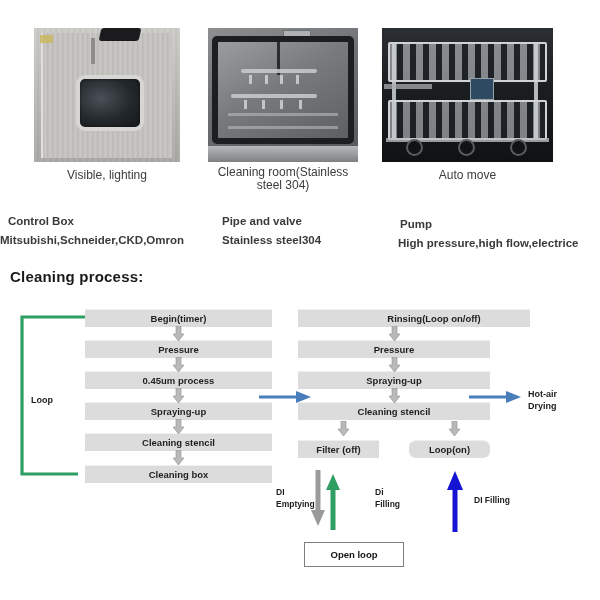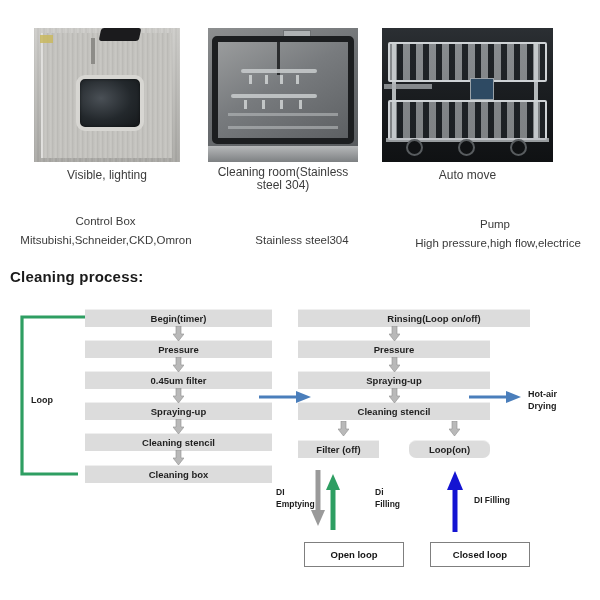--- a/index.html
+++ b/index.html
@@ -11,21 +11,21 @@
   .page{position:relative;width:600px;height:600px;}
 
   
   .photos{position:absolute;left:0;top:0;width:600px;height:260px;}
   .photo-col{position:absolute;}
   .photo-frame{position:relative;overflow:hidden;background:#8e8e8e;}
   .cap{
     text-align:center;font-size:12px;color:#3c3c3c;line-height:13px;
     font-family:"Liberation Sans",sans-serif;
   }
-  .cap2{text-align:center;font-size:11.5px;color:#3a3a3a;line-height:17px;}
+  .cap2{text-align:left;font-size:11.5px;color:#3a3a3a;line-height:17px;font-weight:bold;}
 
   
   .ph1{
     width:146px;height:134px;
     background:
       linear-gradient(180deg,rgba(255,255,255,.22),rgba(0,0,0,.10)),
       repeating-linear-gradient(90deg,#b9b8b4 0px,#c6c5c1 2px,#b2b1ad 4px,#c2c1bd 6px),
       #bdbcb8;
   }
   .ph1:before{ 
@@ -163,20 +163,21 @@
         <div class="wheel" style="left:24px;"></div>
         <div class="wheel" style="left:76px;"></div>
         <div class="wheel" style="left:128px;"></div>
       </div>
       <div class="cap" style="margin-top:7px;">Auto move</div>
     </div>
 
     <div class="cap2" style="position:absolute;left:8px;top:213px;width:195px;">Control Box</div>
     <div class="cap2" style="position:absolute;left:0px;top:232px;width:212px;">Mitsubishi,Schneider,CKD,Omron</div>
 
+    <div class="cap2" style="position:absolute;left:222px;top:213px;width:160px;">Pipe and valve</div>
     <div class="cap2" style="position:absolute;left:222px;top:232px;width:160px;">Stainless steel304</div>
 
     <div class="cap2" style="position:absolute;left:400px;top:216px;width:190px;">Pump</div>
     <div class="cap2" style="position:absolute;left:398px;top:235px;width:200px;">High pressure,high flow,electrice</div>
   </div>
 
   <div class="heading">Cleaning process:</div>
 
   <div class="flow">
 
@@ -205,21 +206,21 @@
       </g>
 
       <g>
         <line x1="455" y1="242" x2="455" y2="196" stroke="#1414d2" stroke-width="5"></line>
         <polygon points="447,200 463,200 455,181" fill="#1414d2"></polygon>
       </g>
     </svg>
 
     <div class="fbox" style="left:85px;top:19px;width:187px;">Begin(timer)</div>
     <div class="fbox" style="left:85px;top:50px;width:187px;">Pressure</div>
-    <div class="fbox" style="left:85px;top:81px;width:187px;">0.45um filter</div>
+    <div class="fbox" style="left:85px;top:81px;width:187px;">0.45um process</div>
     <div class="fbox" style="left:85px;top:112px;width:187px;">Spraying-up</div>
     <div class="fbox" style="left:85px;top:143px;width:187px;">Cleaning stencil</div>
     <div class="fbox" style="left:85px;top:175px;width:187px;">Cleaning box</div>
 
     <div class="dn" style="left:173px;top:36px;">
       <svg width="11" height="15" viewBox="0 0 11 15">
           <polygon points="3,0 8,0 8,8 11,8 5.5,15 0,8 3,8" fill="#b9b9b9" stroke="#8f8f8f" stroke-width=".6"></polygon>
         </svg>
     </div>
     <div class="dn" style="left:173px;top:67px;">
@@ -289,16 +290,15 @@
       <span>DI</span><br>
       <span>Emptying</span>
     </div>
     <div class="lbl small" style="left:375px;top:196px;">
       <span>Di</span><br>
       <span>Filling</span>
     </div>
     <div class="lbl small" style="left:474px;top:204px;">DI Filling</div>
 
     <div class="wbox" style="left:292px;top:252px;width:98px;height:23px;line-height:23px;margin-left:12px;">Open loop</div>
-    <div class="wbox" style="left:430px;top:252px;width:98px;height:23px;line-height:23px;">Closed loop</div>
 
   </div>
 </div>
 
 </body></html>

